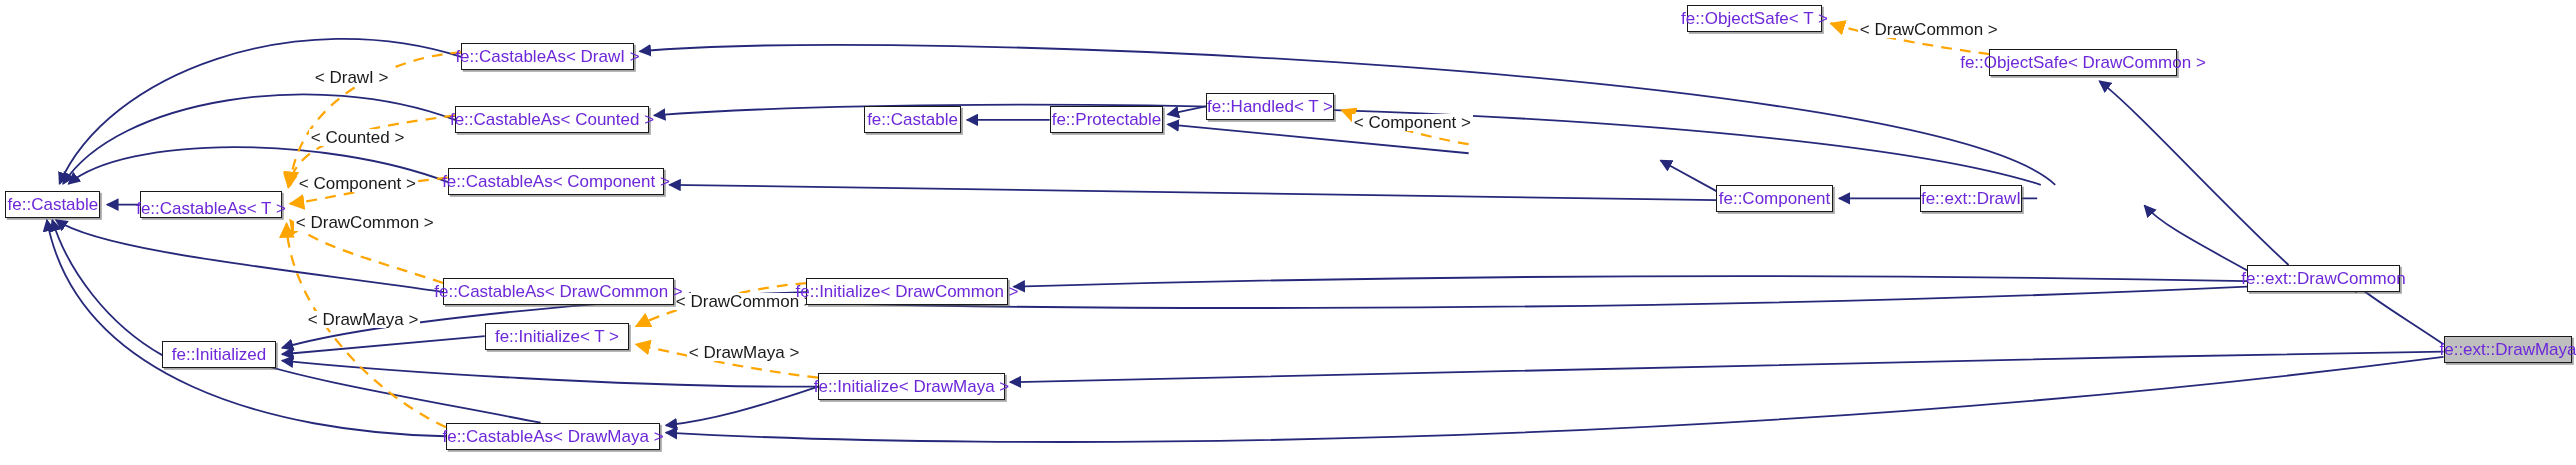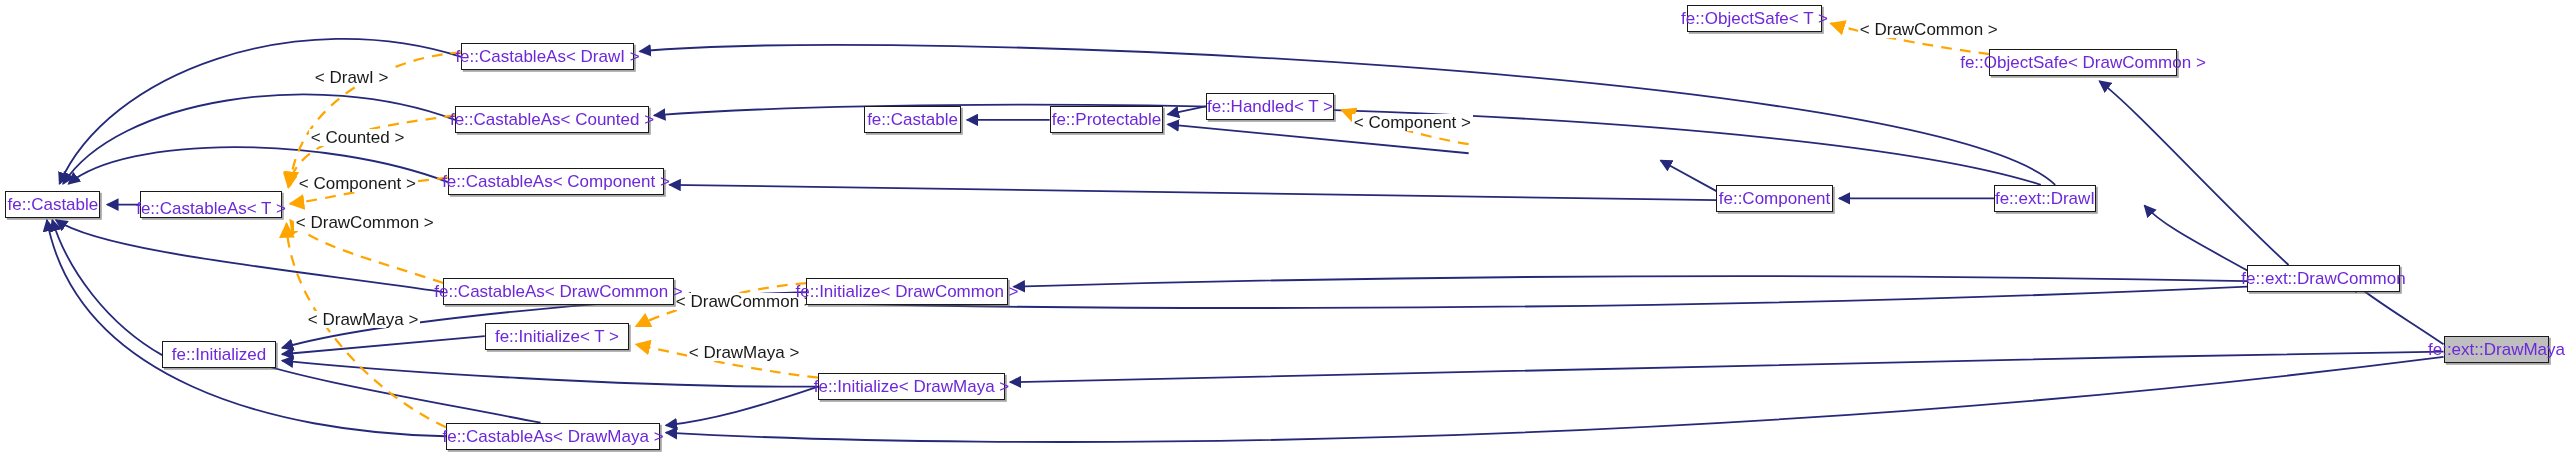--- a/index.html
+++ b/index.html
@@ -194,27 +194,27 @@
   </div>
   <div class="node" style="left:1716px; top:185px; width:117px;">
     <span>fe::Component</span>
   </div>
   <div class="node" style="left:1687px; top:5.4px; width:135px;">
     <span>fe::ObjectSafe&lt; T &gt;</span>
   </div>
   <div class="node" style="left:1989px; top:49px; width:188px;">
     <span>fe::ObjectSafe&lt; DrawCommon &gt;</span>
   </div>
-  <div class="node" style="left:1994px; top:185px; width:102px;text-align:center;">
+  <div class="node" style="left:1920px; top:185px; width:102px;text-align:center;">
     <span>fe::ext::DrawI</span>
   </div>
   <div class="node" style="left:2247px; top:265px; width:153px;">
     <span>fe::ext::DrawCommon</span>
   </div>
-  <div class="node highlight" style="left:2444px; top:336px; width:105px;">
+  <div class="node highlight" style="left:2444px; top:336px; width:128px;">
     <span>fe::ext::DrawMaya</span>
   </div>
 
   <div class="edge-label" style="left:313px; top:69px;">&lt; DrawI &gt;</div>
   <div class="edge-label" style="left:309px; top:129px;">&lt; Counted &gt;</div>
   <div class="edge-label" style="left:297px; top:175px;">&lt; Component &gt;</div>
   <div class="edge-label" style="left:294px; top:214px;">&lt; DrawCommon &gt;</div>
   <div class="edge-label" style="left:306px; top:311px;">&lt; DrawMaya &gt;</div>
   <div class="edge-label" style="left:674px; top:293px;">&lt; DrawCommon &gt;</div>
   <div class="edge-label" style="left:687px; top:344px;">&lt; DrawMaya &gt;</div>

